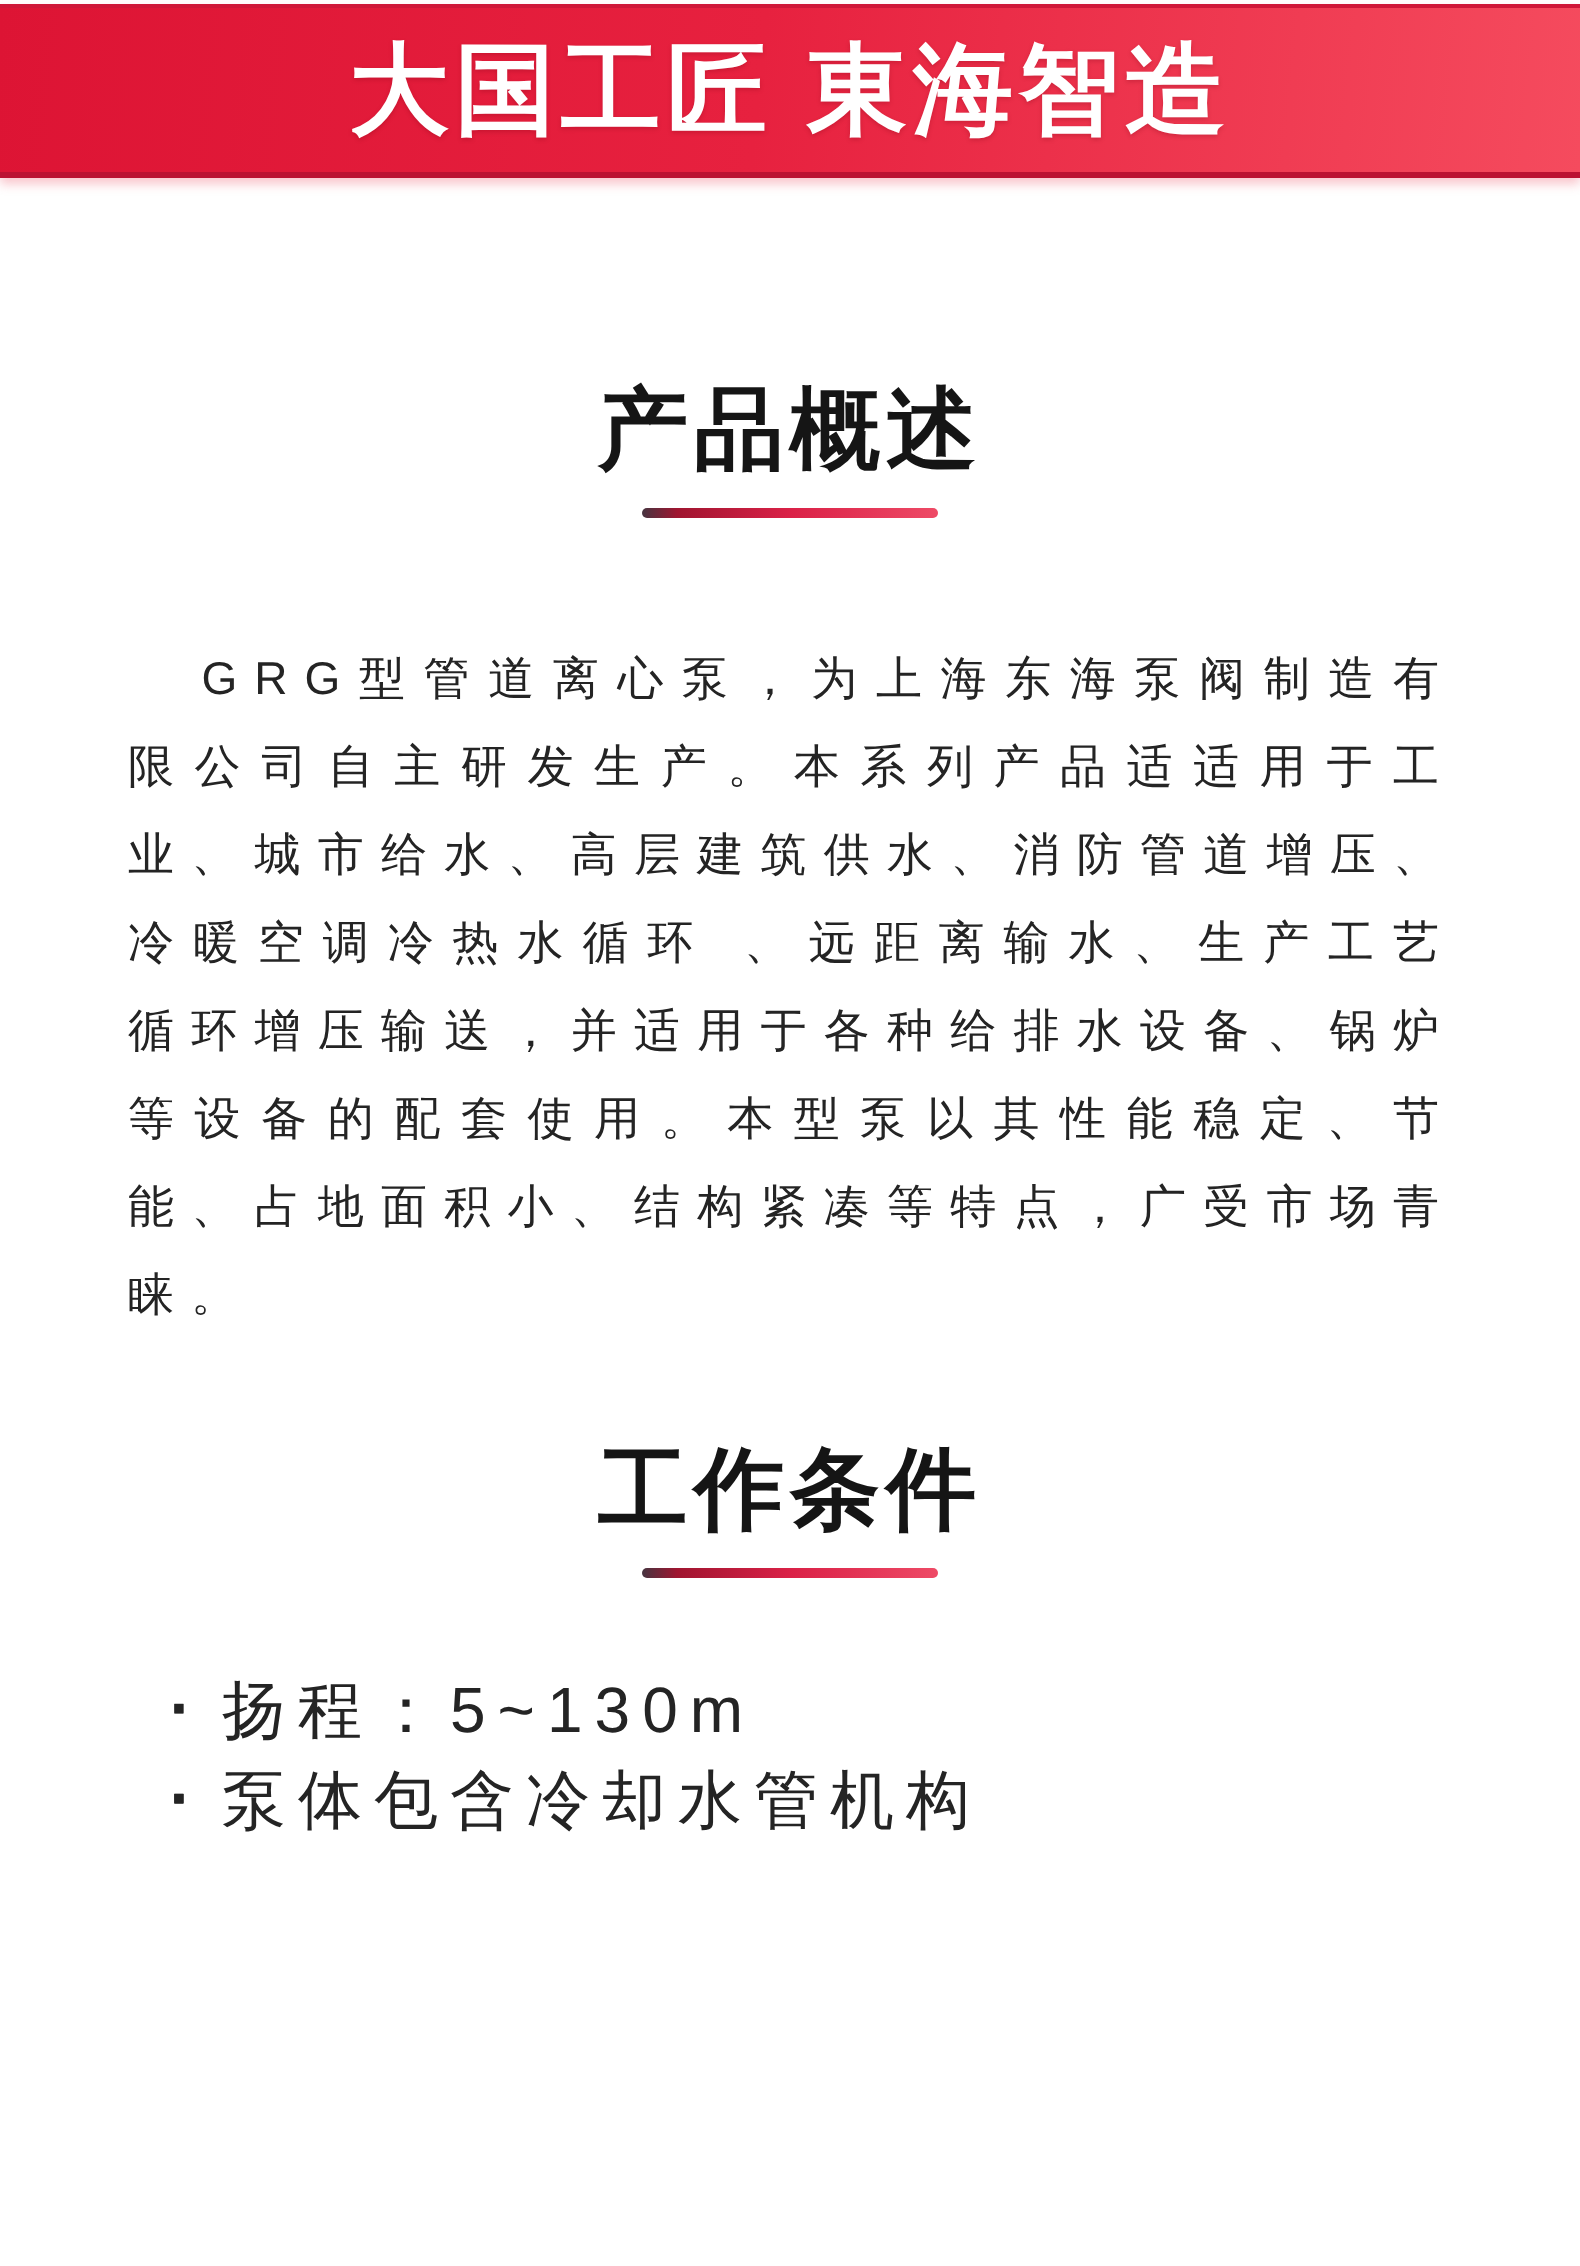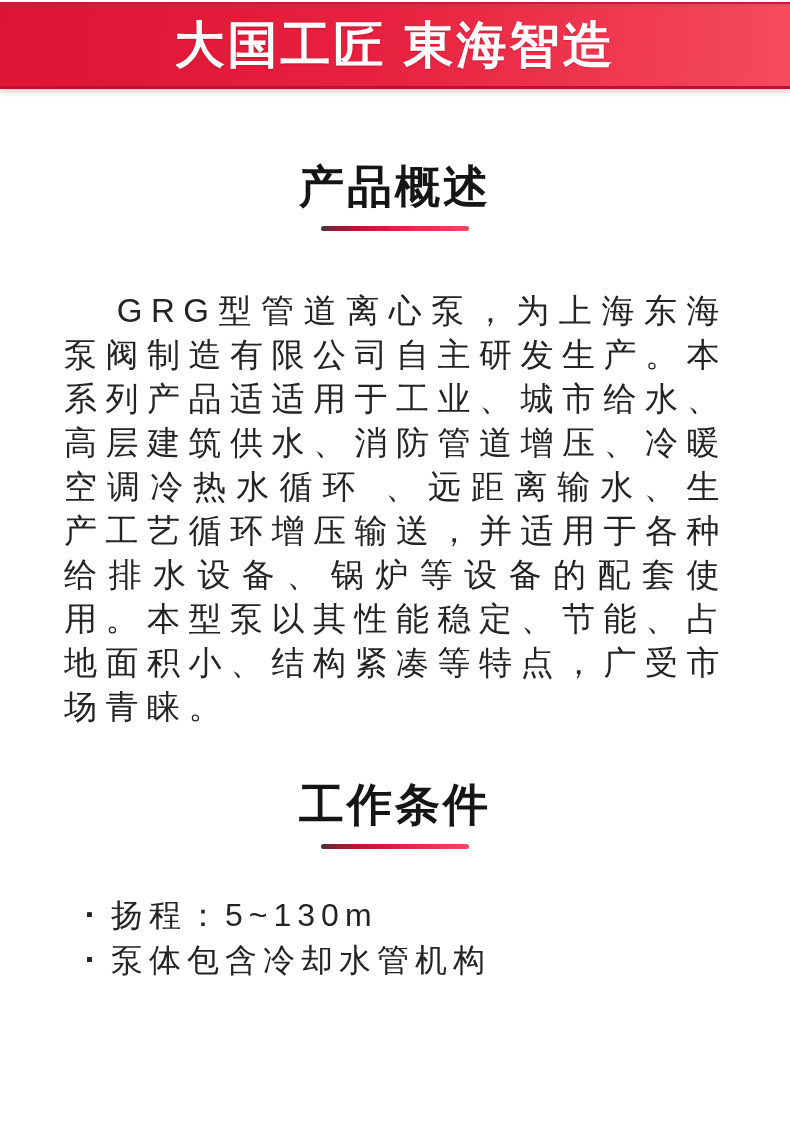--- a/index.html
+++ b/index.html
@@ -46,33 +46,33 @@
   
   .section-title {
     margin: 0;
     font-size: 45px;
     line-height: 1.15;
     font-weight: 800;
     color: var(--title);
     text-align: center;
     letter-spacing: 3px;
   }
-  .section-overview .section-title { margin-top: 72px; }
+  .section-overview .section-title { margin-top: 100px; }
   .section-conditions .section-title { margin-top: 50px; }
   .title-underline {
     width: 148px;
     height: 5px;
     margin: 13px auto 0;
     border-radius: 3px;
     background: linear-gradient(90deg, #463440 0%, #a01530 12%, #da2147 50%, #ee4a66 100%);
   }
   
   .paragraph {
     margin: 58px 62px 0 64px;
-    font-size: 33px;
+    font-size: 23px;
     line-height: 44px;
     color: var(--text);
     letter-spacing: 8.5px;
     text-align: justify;
     text-indent: 1.6em;
     font-weight: 400;
   }
   
   .bullet-list {
     margin: 44px 40px 0 84px;

